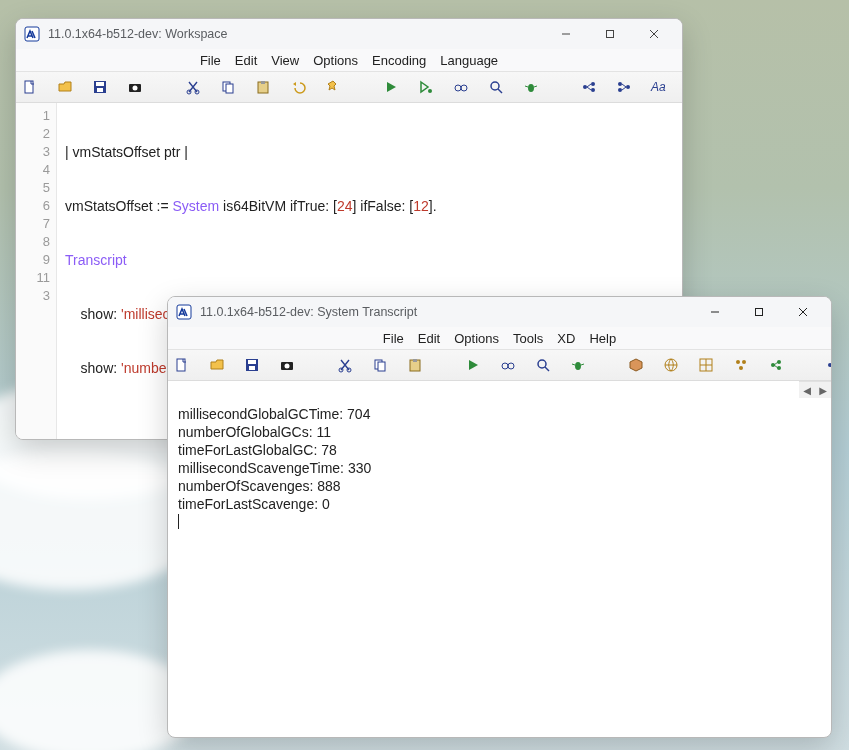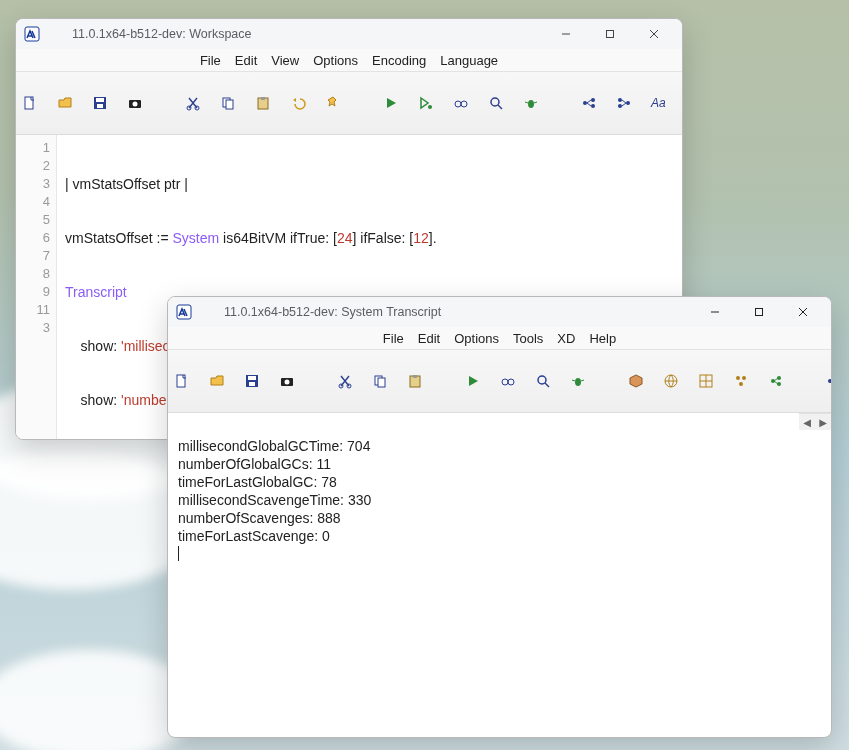--- a/index.html
+++ b/index.html
@@ -29,36 +29,36 @@
 
   
   .titlebar {
     height: 30px; display: flex; align-items: center; padding: 0 6px 0 8px;
     background: #f5f6f8;
   }
   .titlebar .app-ico {
     width: 16px; height: 16px; margin-right: 8px;
     display: inline-flex; align-items: center; justify-content: center;
   }
-  .titlebar .title { color: #5a5d61; font-size: 12.5px; flex: 1; white-space: nowrap; overflow: hidden; margin-left: 24px; }
+  .titlebar .title { color: #5a5d61; font-size: 12.5px; flex: 1; white-space: nowrap; overflow: hidden; }
   .titlebar .winbtn {
     width: 44px; height: 28px; display: inline-flex; align-items: center; justify-content: center;
     color: #3a3a3a; border-radius: 4px;
   }
 
   
   .menubar {
     height: 22px; display: flex; align-items: center; gap: 14px; padding: 0 8px;
     font-size: 13px; color: #222; background: #f9f9fa; justify-content: center;
   }
   .menubar span { cursor: default; }
 
   
   .toolbar {
-    height: 26px; display: flex; align-items: center; gap: 19px; padding: 18px 6px;
+    height: 26px; display: flex; align-items: center; gap: 19px; padding: 2px 6px;
     background: linear-gradient(#f7f7f7, #efefef);
     border-top: 1px solid #e3e3e3; border-bottom: 1px solid #dcdcdc;
   }
   .tbtn {
     width: 18px; height: 18px; display: inline-flex; align-items: center; justify-content: center;
   }
   .tbtn svg { width: 16px; height: 16px; }
   .tsep { width: 1px; height: 18px; background: #cfcfcf; margin: 0 2px; }
 
   

